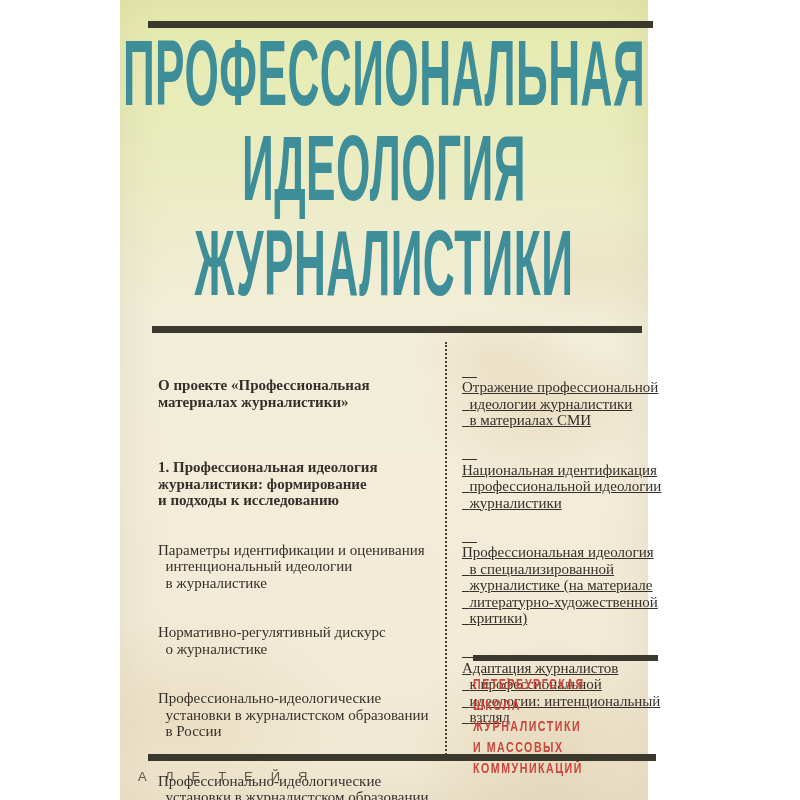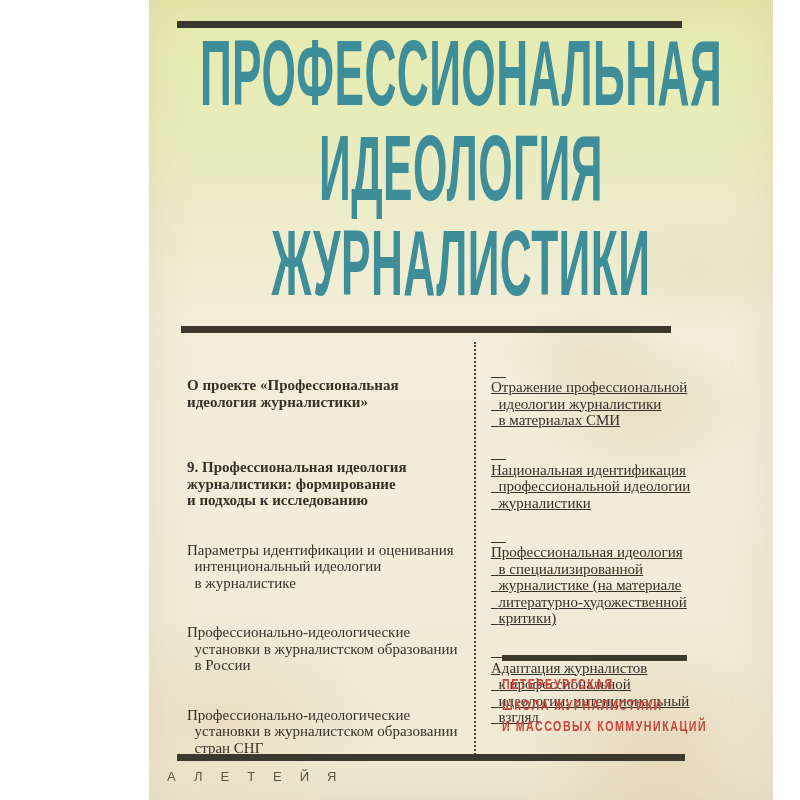--- a/index.html
+++ b/index.html
@@ -1,30 +1,29 @@
 <!DOCTYPE html>
 <html><head>
 <meta charset="utf-8">
 <style>
   html,body{margin:0;padding:0;}
   body{
     width:800px;height:800px;position:relative;background:#ffffff;
     font-family:"Liberation Serif",serif;overflow:hidden;
   }
   .cover{
-    position:absolute;left:120px;top:0;width:624px;height:800px;
+    position:absolute;left:120px;top:0;width:528px;height:800px;
     background:
       radial-gradient(ellipse 170px 110px at 79% 51%, rgba(205,172,120,0.22), rgba(205,172,120,0) 70%),
       radial-gradient(ellipse 230px 150px at 12% 90%, rgba(208,178,128,0.20), rgba(208,178,128,0) 70%),
       radial-gradient(ellipse 210px 160px at 82% 94%, rgba(198,163,112,0.24), rgba(198,163,112,0) 70%),
       radial-gradient(ellipse 160px 90px at 88% 34%, rgba(212,182,136,0.16), rgba(212,182,136,0) 70%),
       radial-gradient(ellipse 120px 70px at 70% 44%, rgba(200,168,120,0.14), rgba(200,168,120,0) 70%),
       linear-gradient(180deg,#e6ebae 0%,#e8ecba 15%,#edecca 27%,#f2eed9 40%,#f2ecd9 62%,#f0e9d3 100%);
     box-shadow:inset 0 0 45px rgba(170,150,110,0.18);
-    margin-left:29px;
   }
   .rule{position:absolute;background:#3b392e;}
   .rule-top{left:28px;top:21px;width:505px;height:7px;}
   .rule-mid{left:32px;top:326px;width:490px;height:7px;}
   .rule-school{left:353px;top:655px;width:185px;height:6px;}
   .rule-bottom{left:28px;top:754px;width:508px;height:7px;}
 
   .title{position:absolute;left:0;top:26px;width:100%;text-align:center;}
   .title-line{
     height:95px;display:flex;align-items:center;justify-content:center;
@@ -66,27 +65,29 @@
   <div class="title">
     <div class="title-line">ПРОФЕССИОНАЛЬНАЯ</div>
     <div class="title-line">ИДЕОЛОГИЯ</div>
     <div class="title-line">ЖУРНАЛИСТИКИ</div>
   </div>
 
   <div class="rule rule-mid"></div>
 
   <div class="col-left toc-text">
     <div class="toc-bold about-block">О проекте «Профессиональная
-идеология журналистики»</div>
-    <div class="toc-bold">9. Профессиональная идеология
+материалах журналистики»</div>
+    <div class="toc-bold">1. Профессиональная идеология
 журналистики: формирование
 и подходы к исследованию</div>
     <div>Параметры идентификации и оценивания
   интенциональный идеологии
   в журналистике</div>
+    <div>Нормативно-регулятивный дискурс
+  о журналистике</div>
     <div>Профессионально-идеологические
   установки в журналистском образовании
   в России</div>
     <div>Профессионально-идеологические
   установки в журналистском образовании
   стран СНГ</div>
     
     
     
   </div>

